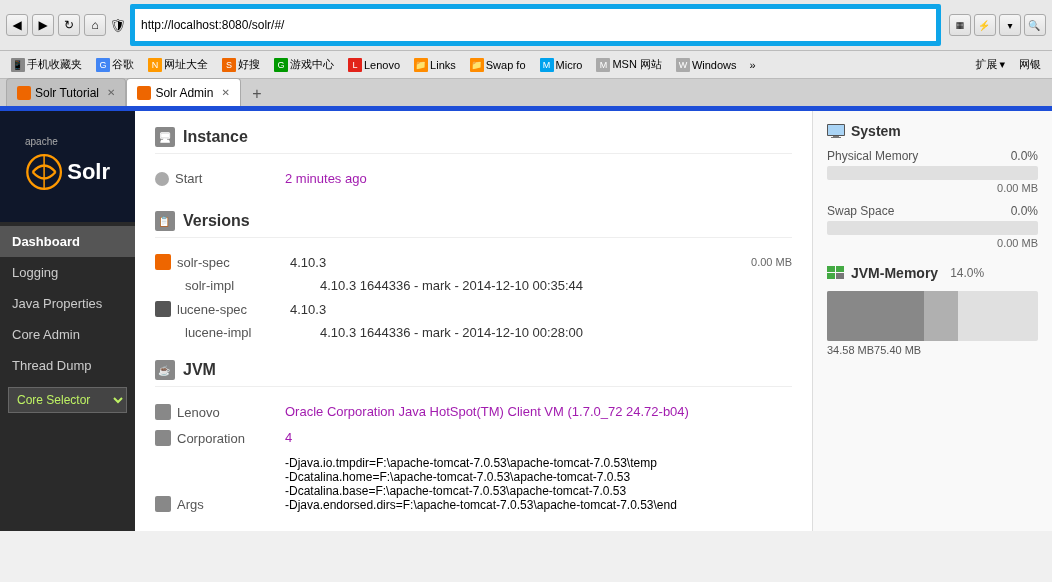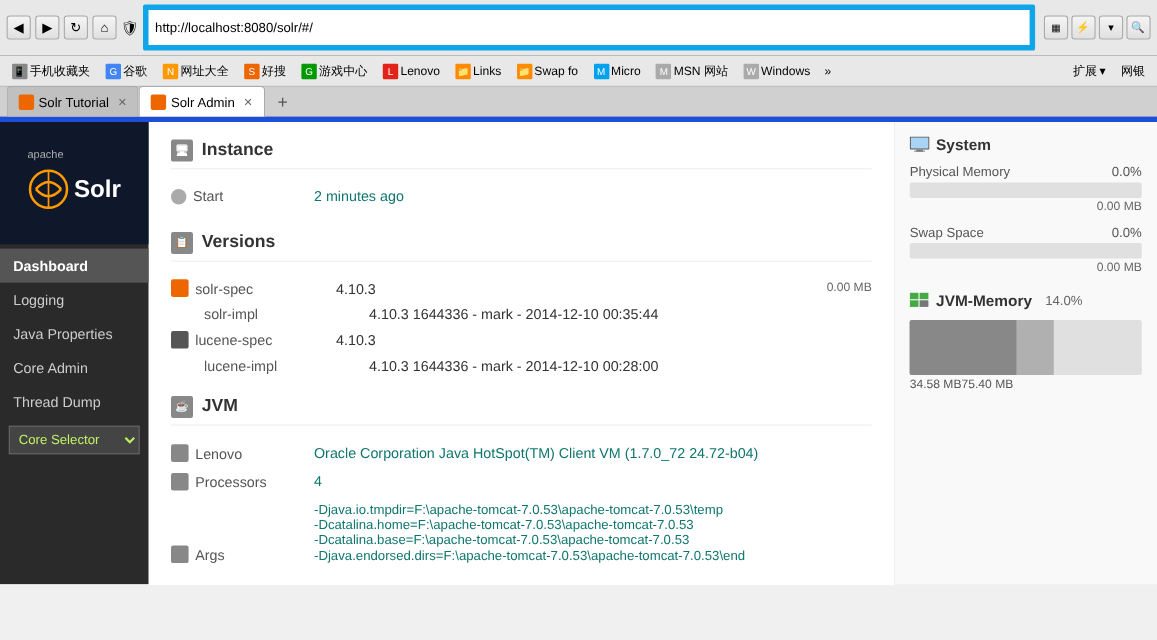--- a/index.html
+++ b/index.html
@@ -37,24 +37,24 @@
     .core-selector select { width: 100%; background: #444; color: #bef264; border: 1px solid #666; padding: 4px; font-size: 12px; }
 
     
     .main-content { flex: 1; background: white; overflow-y: auto; padding: 16px 20px; }
     .section-header { display: flex; align-items: center; gap: 8px; font-size: 16px; font-weight: bold; color: #333; margin-bottom: 12px; border-bottom: 1px solid #eee; padding-bottom: 6px; }
     .section-icon { width: 20px; height: 20px; background: #888; border-radius: 2px; display: flex; align-items: center; justify-content: center; font-size: 10px; color: white; flex-shrink: 0; }
 
     .info-table { width: 100%; margin-bottom: 20px; }
     .info-row { display: flex; align-items: flex-start; padding: 5px 0; }
     .info-label-cell { display: flex; align-items: center; gap: 6px; min-width: 130px; color: #555; }
-    .info-value-cell { color: #0f766e; }
+    .info-value-cell { color: #a21caf; }
 
     .versions-table { width: 100%; }
-    .version-row { display: flex; align-items: center; padding: 4px 0; gap: 20px; }
+    .version-row { display: flex; align-items: center; padding: 4px 0; gap: 5px; }
     .version-indent { padding-left: 30px; }
     .version-label { min-width: 130px; color: #555; display: flex; align-items: center; gap: 6px; }
     .version-value { color: #333; }
 
     
     .right-panel { width: 240px; background: #f9f9f9; border-left: 1px solid #ddd; padding: 12px 14px; flex-shrink: 0; overflow-y: auto; }
     .panel-section { margin-bottom: 16px; }
     .panel-title { display: flex; align-items: center; gap: 6px; font-size: 14px; font-weight: bold; color: #333; margin-bottom: 10px; }
 
     .metric-row { margin-bottom: 10px; }
@@ -270,30 +270,30 @@
       <div class="info-row">
         <div class="info-label-cell">
           <span class="small-icon"></span>
           <span>Lenovo</span>
         </div>
         <div class="info-value-cell">Oracle Corporation Java HotSpot(TM) Client VM (1.7.0_72 24.72-b04)</div>
       </div>
       <div class="info-row">
         <div class="info-label-cell">
           <span class="small-icon"></span>
-          <span>Processors</span>
+          <span>Corporation</span>
         </div>
         <div class="info-value-cell">4</div>
       </div>
       <div class="info-row" style="align-items:flex-end;">
         <div class="info-label-cell">
           <span class="small-icon"></span>
           <span>Args</span>
         </div>
-        <div class="info-value-cell" style="white-space:pre-line; font-size:12px; color:#0f766e;">-Djava.io.tmpdir=F:\apache-tomcat-7.0.53\apache-tomcat-7.0.53\temp
+        <div class="info-value-cell" style="white-space:pre-line; font-size:12px; color:#000000;">-Djava.io.tmpdir=F:\apache-tomcat-7.0.53\apache-tomcat-7.0.53\temp
 -Dcatalina.home=F:\apache-tomcat-7.0.53\apache-tomcat-7.0.53
 -Dcatalina.base=F:\apache-tomcat-7.0.53\apache-tomcat-7.0.53
 -Djava.endorsed.dirs=F:\apache-tomcat-7.0.53\apache-tomcat-7.0.53\end</div>
       </div>
     </div>
   </div>
 
   <div class="right-panel">
 
     <div class="panel-section">

